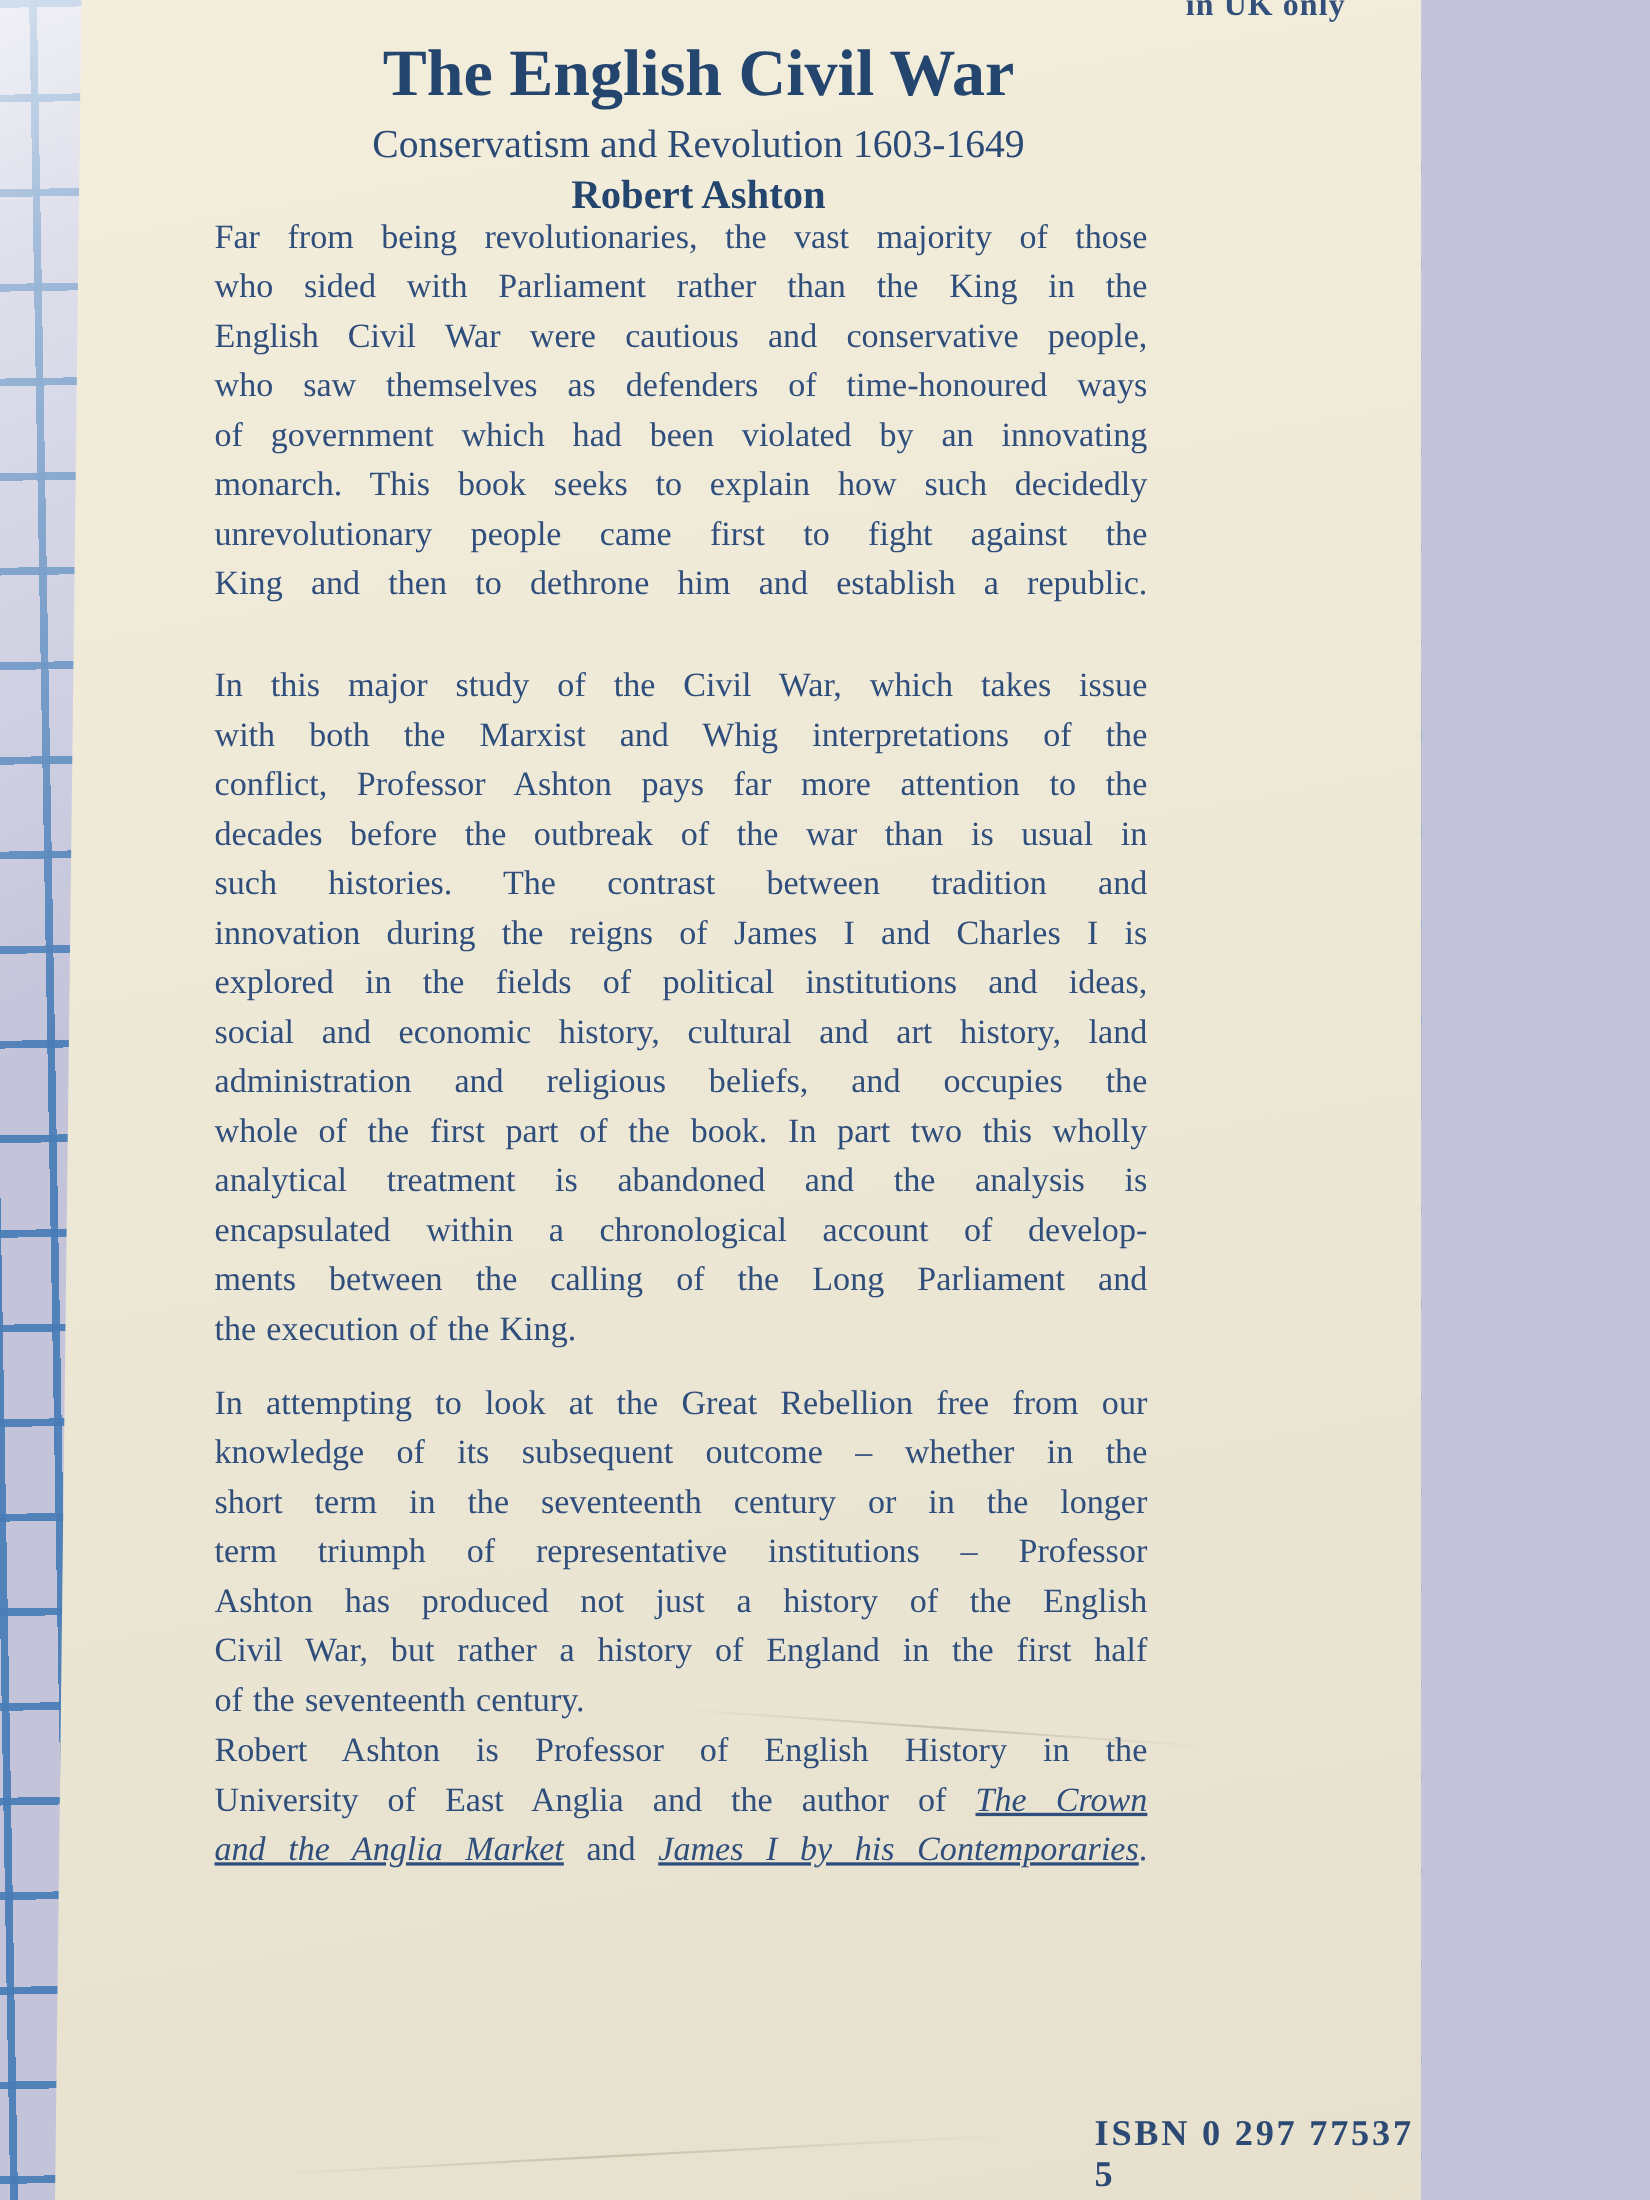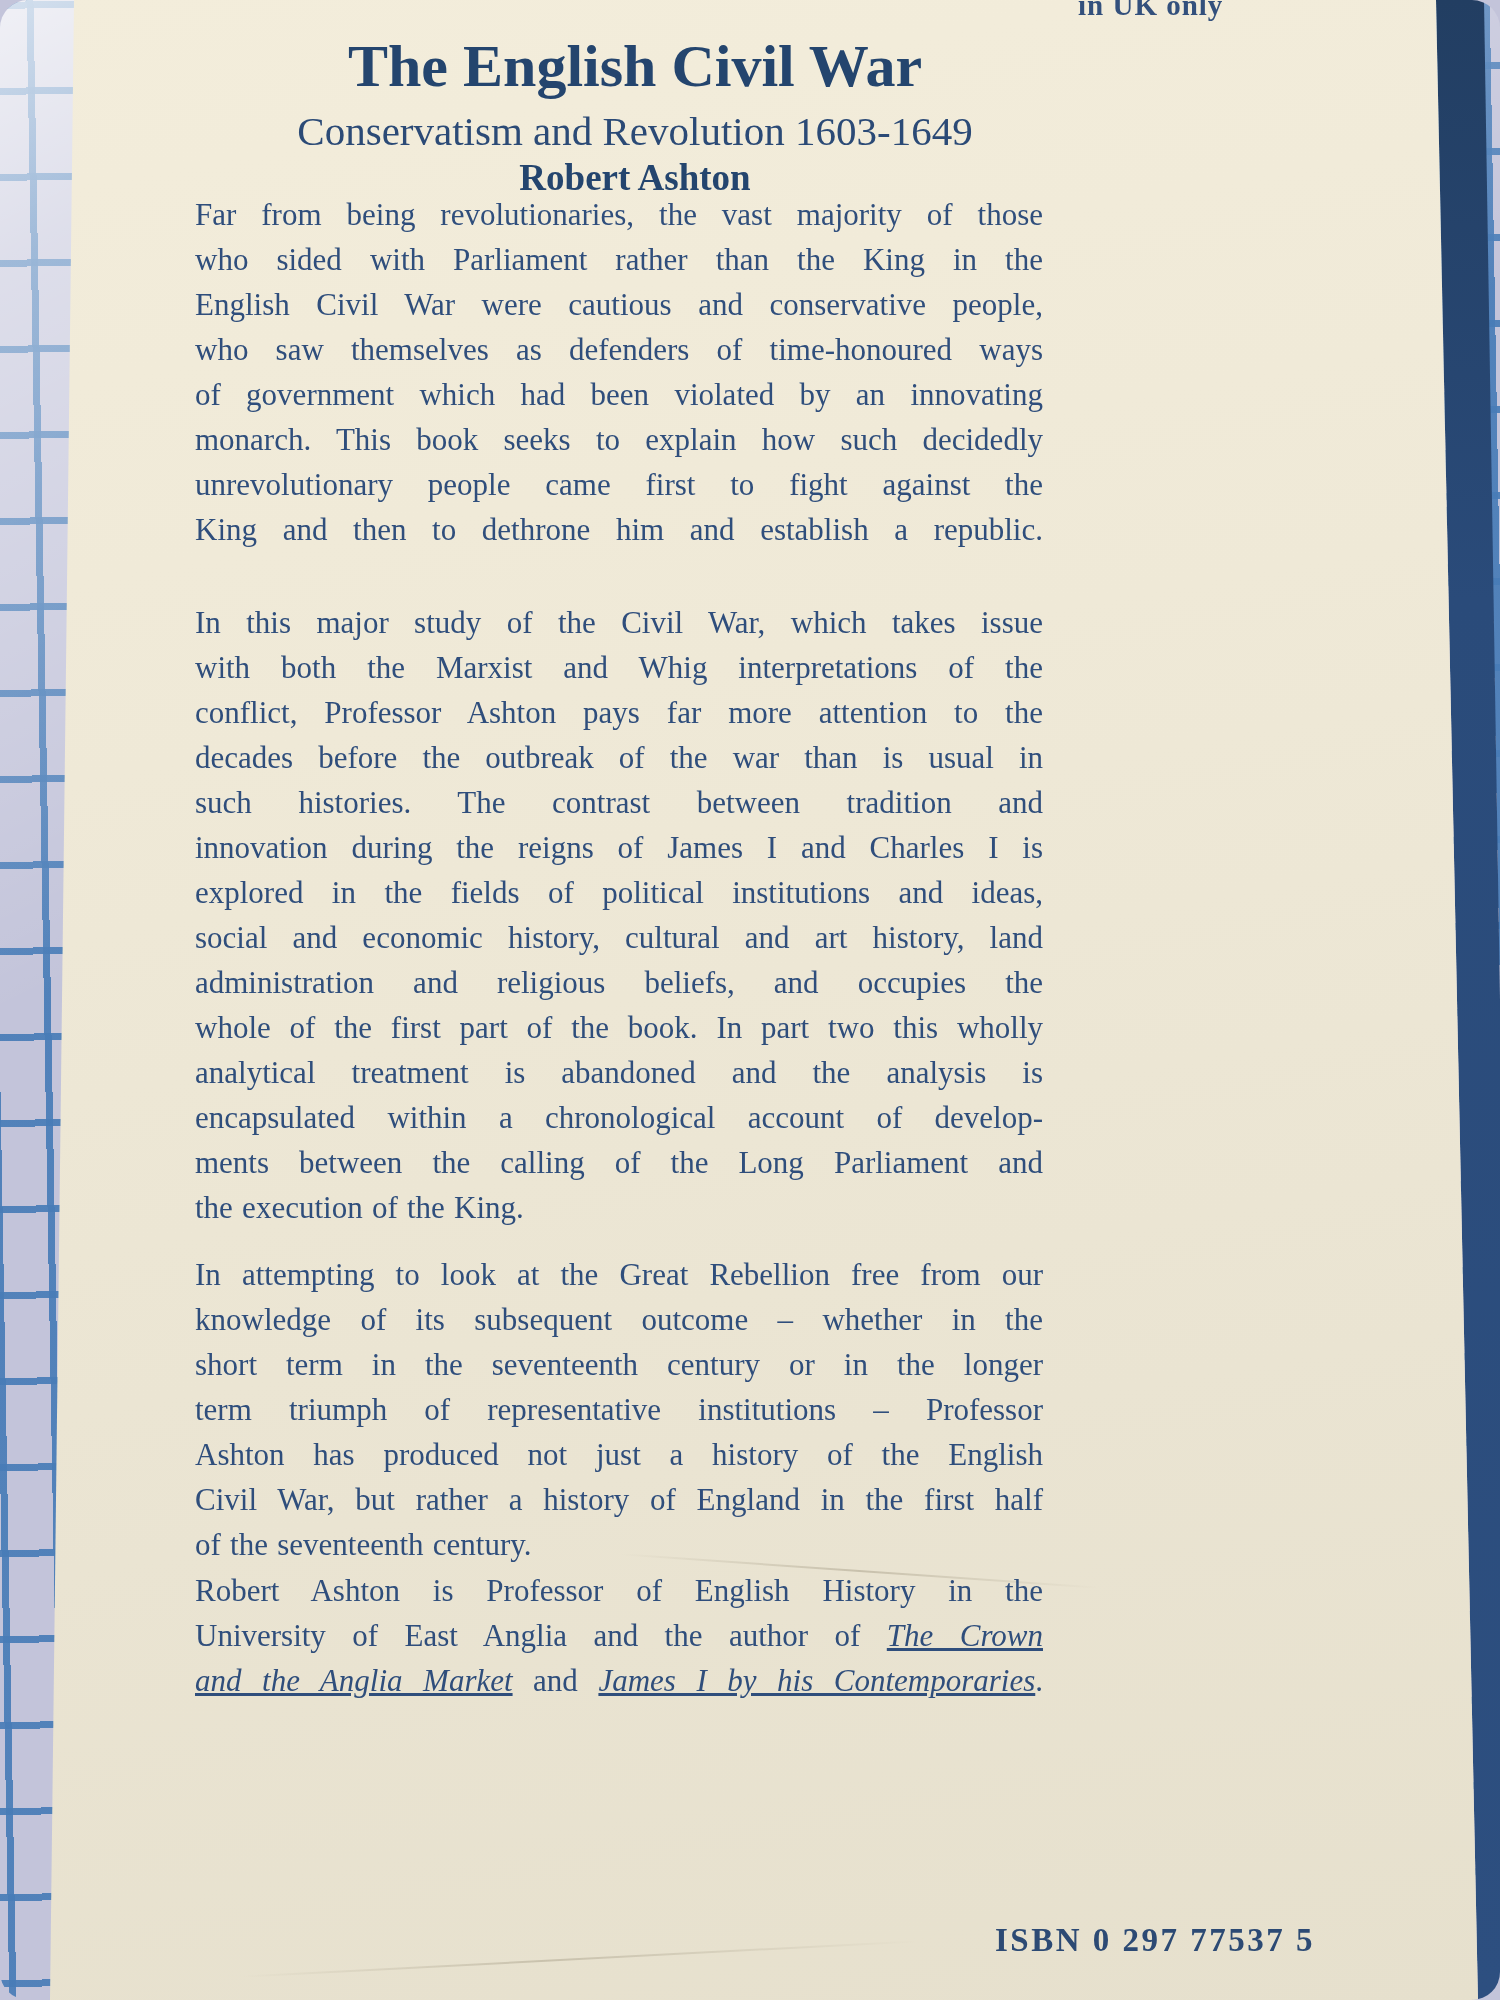--- a/index.html
+++ b/index.html
@@ -9,21 +9,21 @@
     --spine:#2a4b7a;
     --paper:#c3c4da;
     --grid:#4d80ba;
   }
   html,body{margin:0;padding:0;}
   body{
     width:1500px;height:2000px;overflow:hidden;
     font-family:"Liberation Serif","DejaVu Serif",serif;
     background:#c3c4da;
   }
-  .scene{position:relative;width:1500px;height:2000px;overflow:hidden;border-radius:28px;}
+  .scene{position:relative;width:1292px;height:2000px;overflow:hidden;}
 
   
   .graph-paper{
     position:absolute;left:-60px;top:-60px;right:-60px;bottom:-60px;
     background-color:var(--paper);
     background-image:
       linear-gradient(155deg, rgba(255,255,255,0.85) 0%, rgba(255,255,255,0.45) 12%, rgba(255,255,255,0) 38%),
       repeating-linear-gradient(90deg, rgba(72,124,183,0.92) 0 7px, rgba(72,124,183,0) 7px 52px),
       repeating-linear-gradient(0deg, rgba(72,124,183,0.92) 0 7px, rgba(72,124,183,0) 7px 86px);
     transform:rotate(-1deg);
@@ -59,21 +59,21 @@
 
   .price-note{
     position:absolute;left:1078px;top:-11px;
     font-size:29px;font-weight:bold;color:#33507c;letter-spacing:1px;
   }
 
   .title,.subtitle,.author{
     position:absolute;left:195px;width:848px;margin:16px;text-align:center;color:var(--title-ink);
   }
   .title{top:12px;font-size:60px;line-height:76px;font-weight:bold;letter-spacing:0px;}
-  .subtitle{top:90px;font-size:41px;line-height:50px;font-weight:normal;color:#2b4a76;}
+  .subtitle{top:90px;font-size:36px;line-height:50px;font-weight:normal;color:#2b4a76;}
   .author{top:139px;font-size:37px;line-height:46px;font-weight:bold;}
 
   .para{
     position:absolute;left:195px;width:848px;
     font-size:31px;line-height:45px;color:var(--ink);word-spacing:1.5px;
   }
   .para .line{text-align:justify;text-align-last:justify;}
   .para .line em{font-style:italic;text-decoration:underline;}
   [data-name="paragraph-2"] .line:last-child,
   [data-name="paragraph-3"] .line:last-child{text-align-last:left;}

